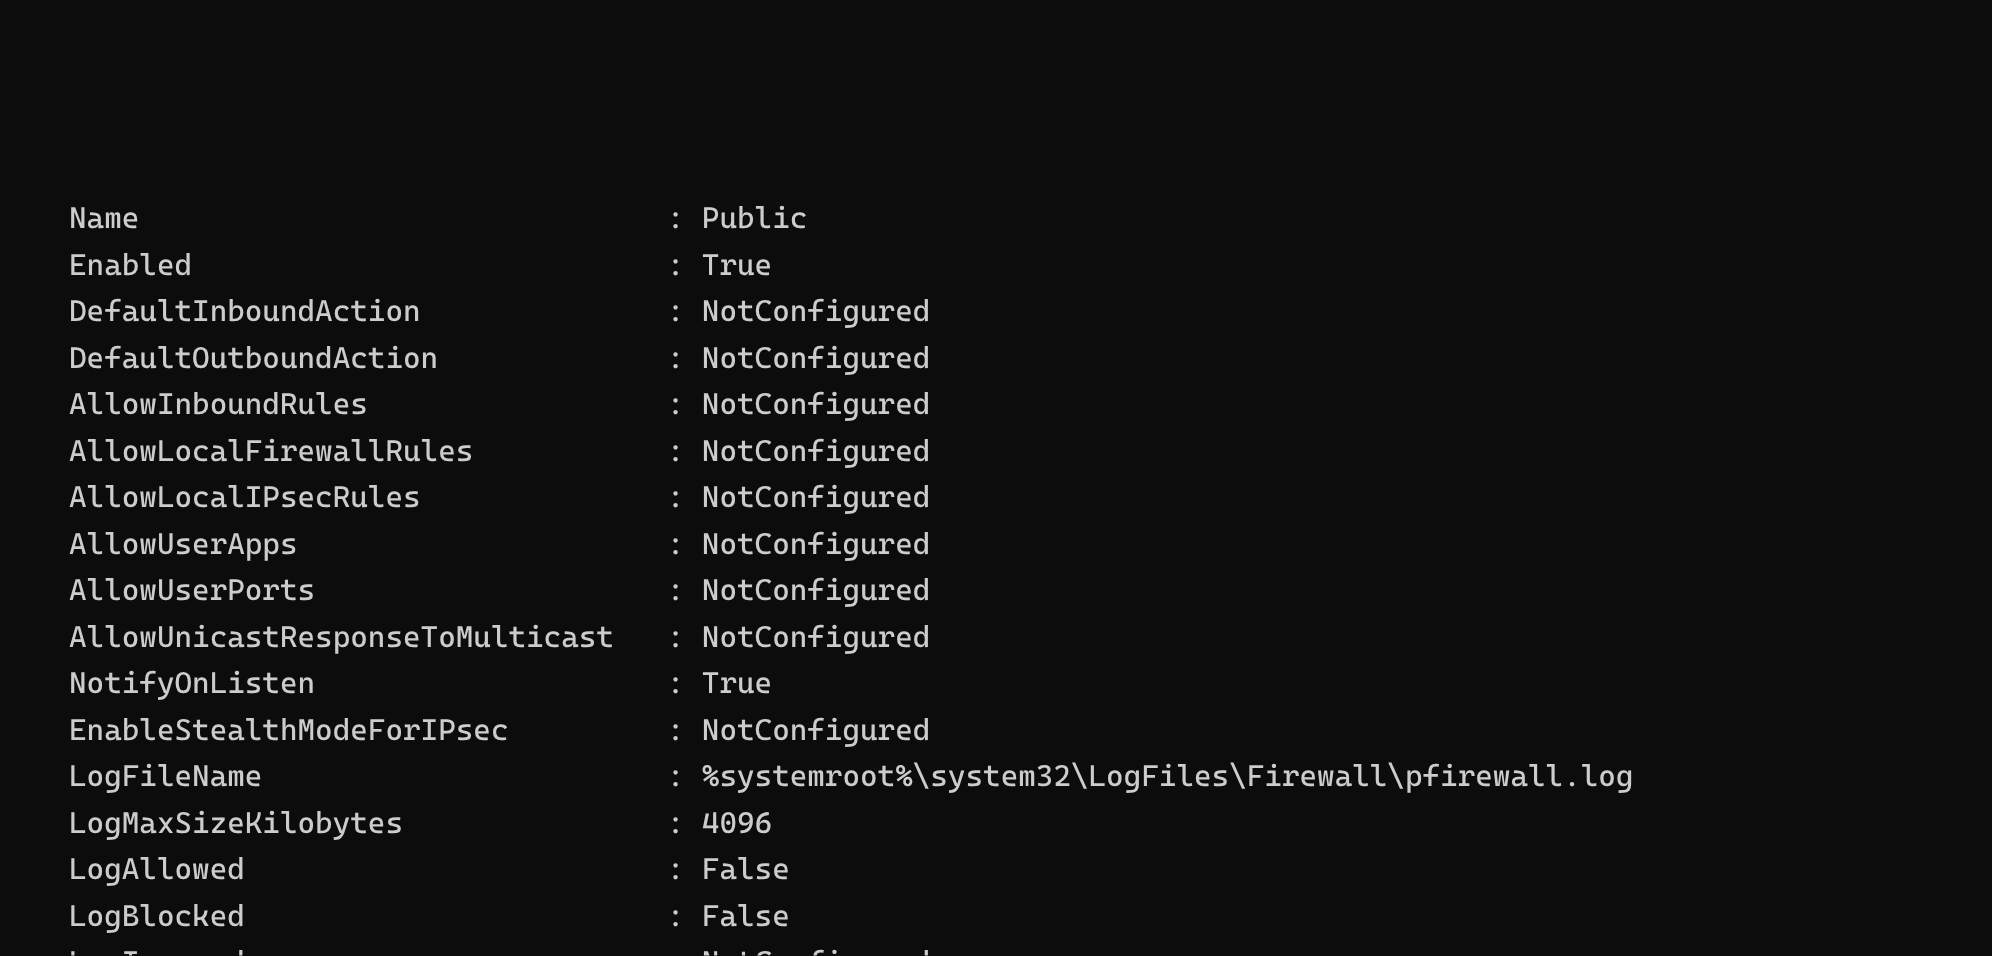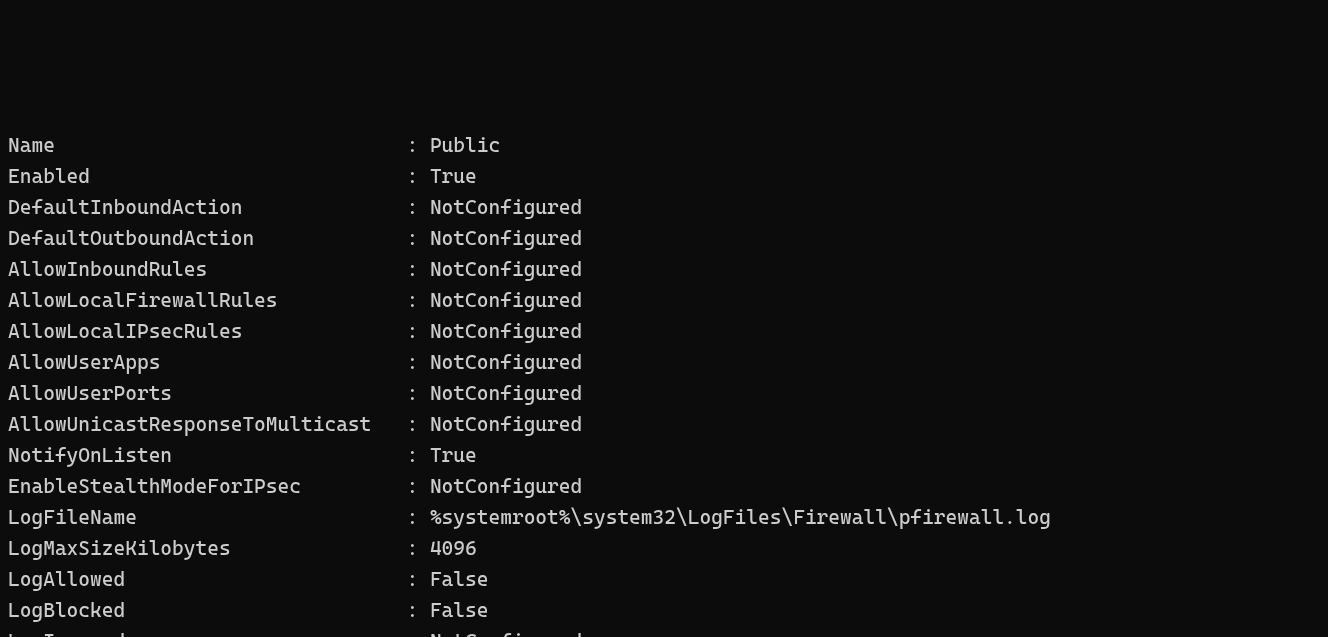--- a/index.html
+++ b/index.html
@@ -14,20 +14,21 @@
       font-size: 20px;
       line-height: 1.55;
       padding: 6px 8px;
       width: 1328px;
       height: 637px;
       overflow: hidden;
       white-space: pre;
     }
     .output-line {
       display: block;
+      margin-left: 38px;
     }
     .prop-key {
       display: inline-block;
       width: 33ch;
     }
     .prop-sep {
       display: inline;
     }
     .prop-val {
       display: inline;

